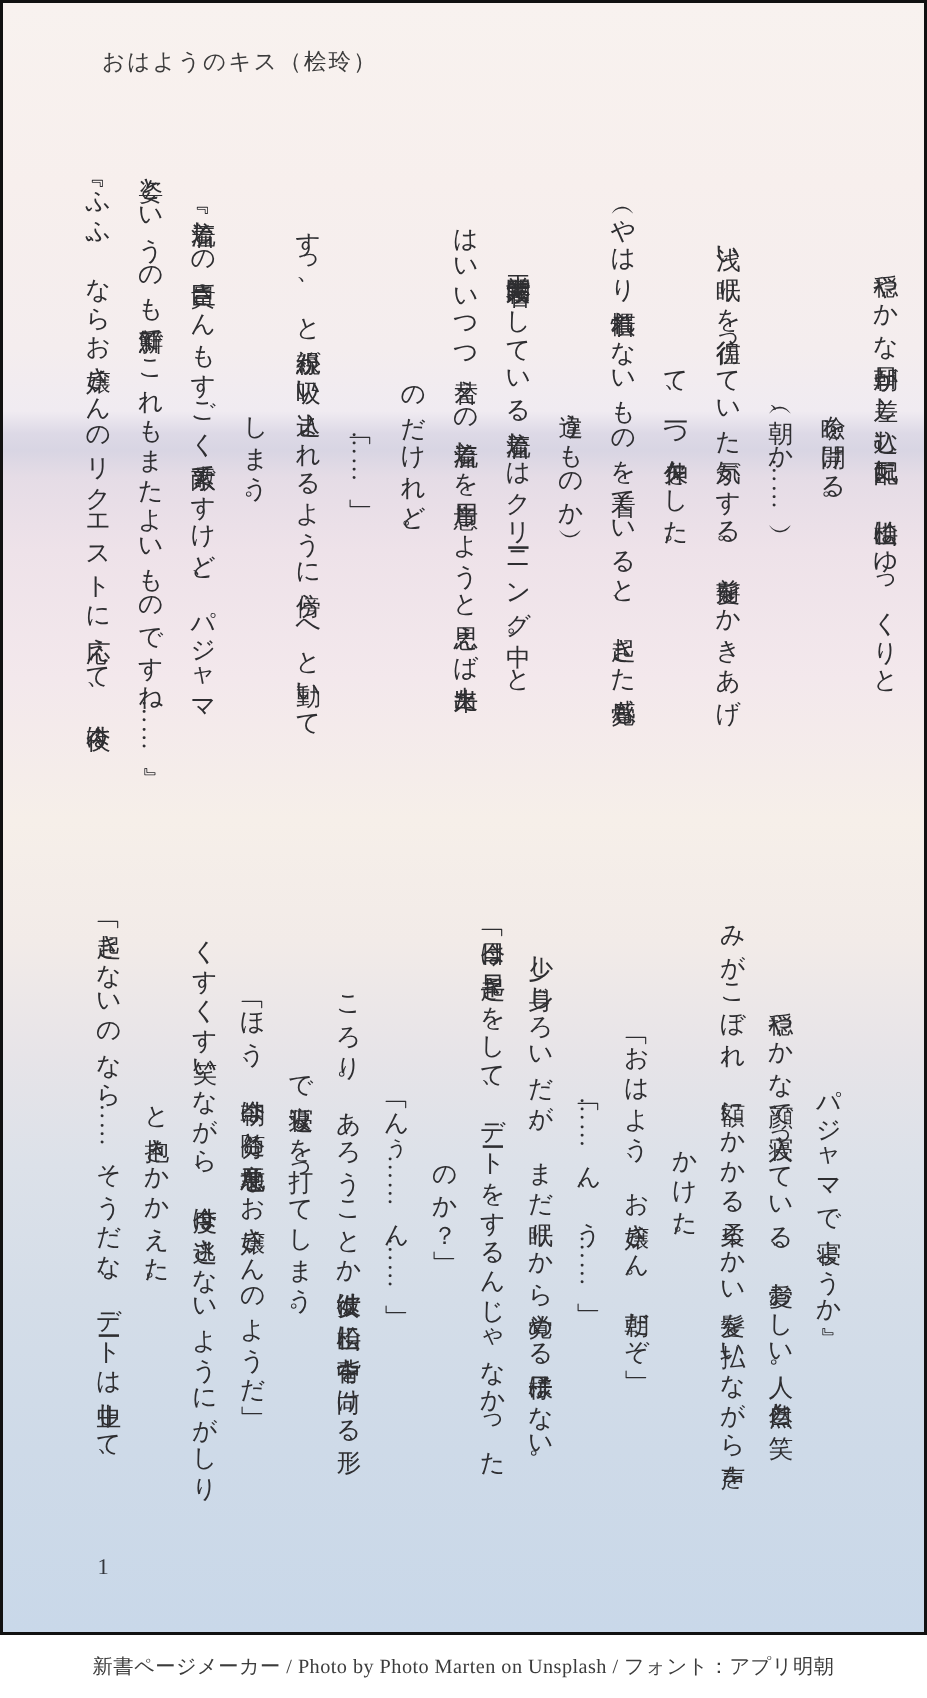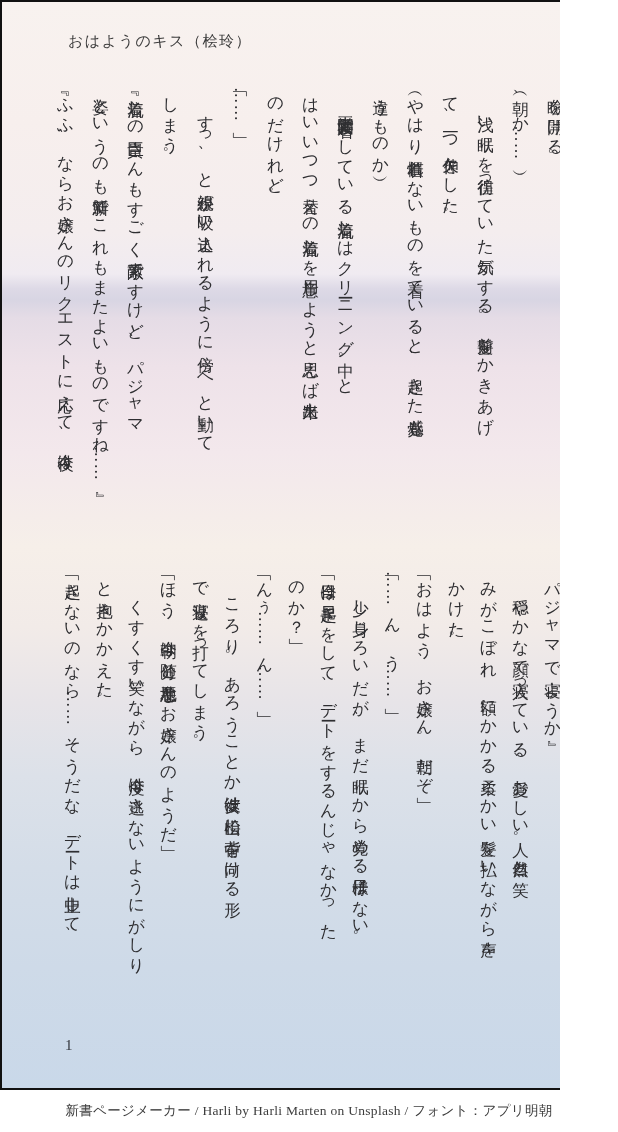--- a/index.html
+++ b/index.html
@@ -1,19 +1,20 @@
 <!DOCTYPE html>
 <html lang="ja"><head>
 <meta charset="utf-8">
 <style>
   html,body{margin:0;padding:0;background:#ffffff;}
   .screen{
-    position:relative;width:560px;height:1132px;overflow:hidden;
+    position:relative;width:618px;height:1132px;overflow:hidden;
     font-family:"Liberation Serif","DejaVu Serif",serif;
     background:#fef9c3;
+    text-align:center;
   }
   
   .photo-page{
     position:absolute;left:0;top:0;width:614px;height:1086px;
     border:2px solid #111111;
     background:linear-gradient(to bottom,
       #f8f2ef 0px,
       #f7efed 120px,
       #f4edee 230px,
       #f0ebf1 272px,
@@ -101,14 +102,14 @@
       <div class="vline">で寝返りを打ってしまう。</div>
       <div class="vline">「ほう、今朝は随分と意地悪なお嬢さんのようだ」</div>
       <div class="vline">　くすくす笑いながら、今度は逃さないようにがしり</div>
       <div class="vline">と抱きかかえた。</div>
       <div class="vline">「起きないのなら……そうだな、デートは中止して、</div>
     </div>
 
     <div class="page-number">1</div>
   </div>
 
-  <div class="caption">新書ページメーカー / Harli by Harli Marten on Unsplash / フォント：アプリ明朝</div>
+  <div class="caption">新書ページメーカー / Photo by Photo Marten on Unsplash / フォント：アプリ明朝</div>
 </div>
 
 </body></html>

